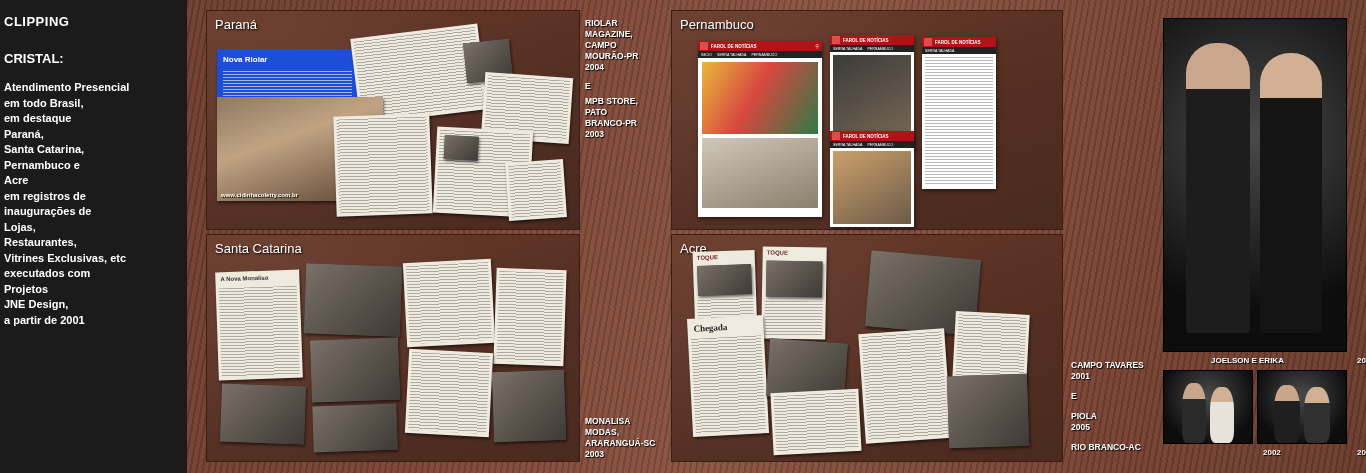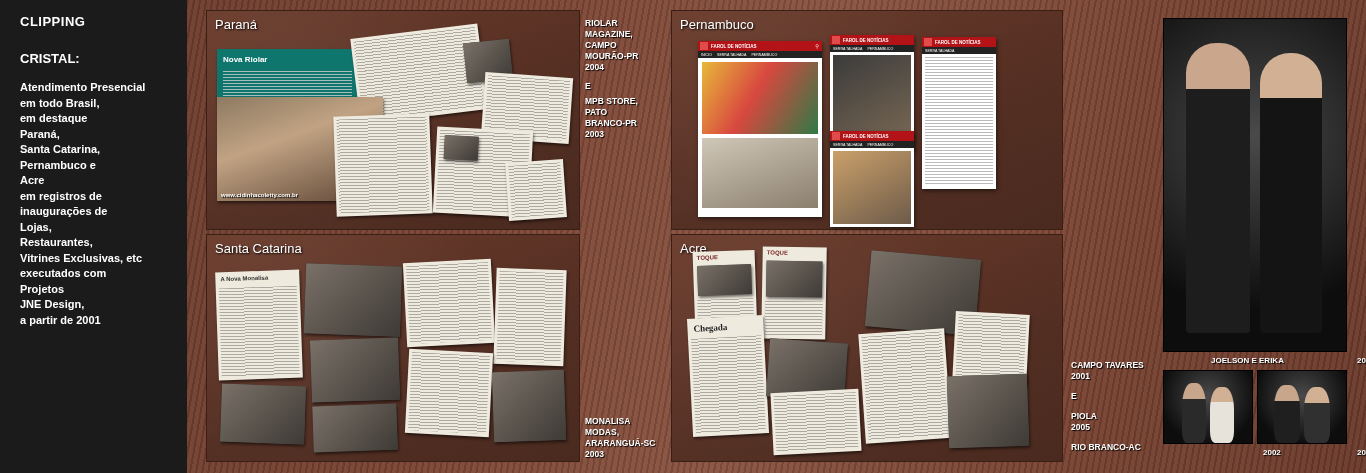--- a/index.html
+++ b/index.html
@@ -1,20 +1,20 @@
 <!DOCTYPE html>
 <html><head>
 <meta charset="utf-8">
 <style>
   html,body{margin:0;padding:0;background:#000;}
   body{width:1366px;height:473px;overflow:hidden;font-family:"Liberation Sans",sans-serif;}
   .page{position:relative;width:1366px;height:473px;background:#111;}
 
   
-  .sidebar{position:absolute;left:0;top:0;width:187px;height:473px;background:#1b1b1b;color:#fff;padding:14px 20px;box-sizing:border-box;}
+  .sidebar{position:absolute;left:0;top:0;width:187px;height:473px;background:#1b1b1b;color:#fff;padding:14px 4px;box-sizing:border-box;}
   .sb-title{font-size:13px;font-weight:bold;letter-spacing:.5px;margin-bottom:22px;}
   .sb-sub{font-size:13px;font-weight:bold;margin-bottom:14px;}
   .sb-body{font-size:11px;font-weight:bold;line-height:15.5px;}
   .sb-body div{white-space:nowrap;}
   .logo{position:absolute;left:50px;bottom:18px;width:86px;height:58px;}
   .logo .frame{position:absolute;left:0;top:0;width:86px;height:46px;border:2px solid #b98a4a;box-sizing:border-box;}
   .logo .bars{position:absolute;left:10px;top:8px;width:66px;height:30px;background:
      repeating-linear-gradient(90deg,#c9a05c 0px,#c9a05c 4px,transparent 4px,transparent 9px);}
   .logo .jne{position:absolute;left:24px;top:10px;font-size:17px;font-weight:bold;color:#e8d6b5;letter-spacing:1px;}
   .logo .dsg{position:absolute;left:30px;top:46px;font-size:6px;color:#c8a26a;letter-spacing:2px;}
@@ -87,21 +87,21 @@
       <div>a partir de 2001</div>
     </div>
   </div>
 
   <div class="board">
 
     <div class="panel" style="left:19px;top:10px;width:372px;height:218px;">
       <div class="cork"></div>
       <div class="panel-title">Paraná</div>
 
-      <div class="clip" style="left:10px;top:38px;width:140px;height:52px;background:#0f766e;">
+      <div class="clip" style="left:10px;top:38px;width:140px;height:52px;background:#1d4ed8;">
         <div style="position:absolute;left:6px;top:6px;color:#fff;font-size:8px;font-weight:bold;">Nova Riolar</div>
         <div style="position:absolute;left:6px;top:22px;right:5px;bottom:4px;background:repeating-linear-gradient(180deg,#cfcfcf 0px,#cfcfcf 1px,transparent 1px,transparent 3px);opacity:.8;"></div>
       </div>
 
       <div class="clip" style="left:148px;top:20px;width:128px;height:86px;transform:rotate(-7deg);">
         <div class="lines"></div>
       </div>
       <div class="clip photo" style="left:258px;top:30px;width:46px;height:40px;transform:rotate(-6deg);">
           <div class="ph"></div>
         </div>

